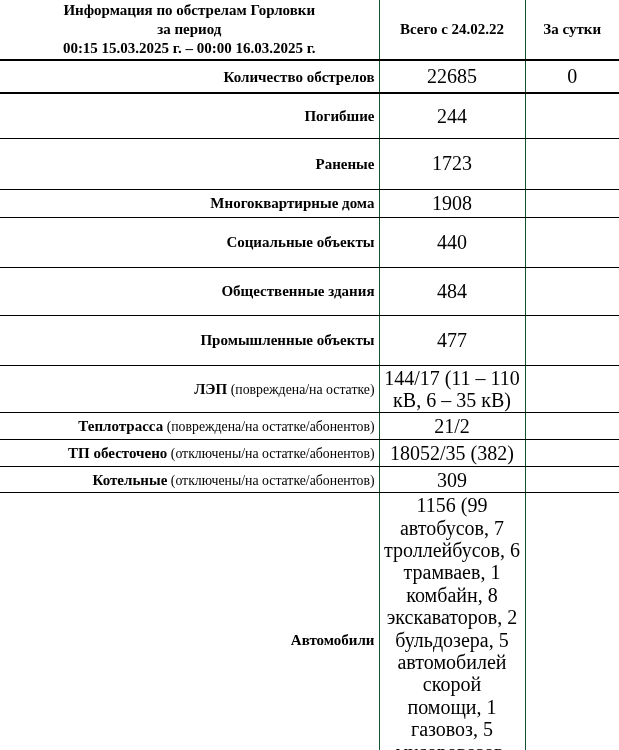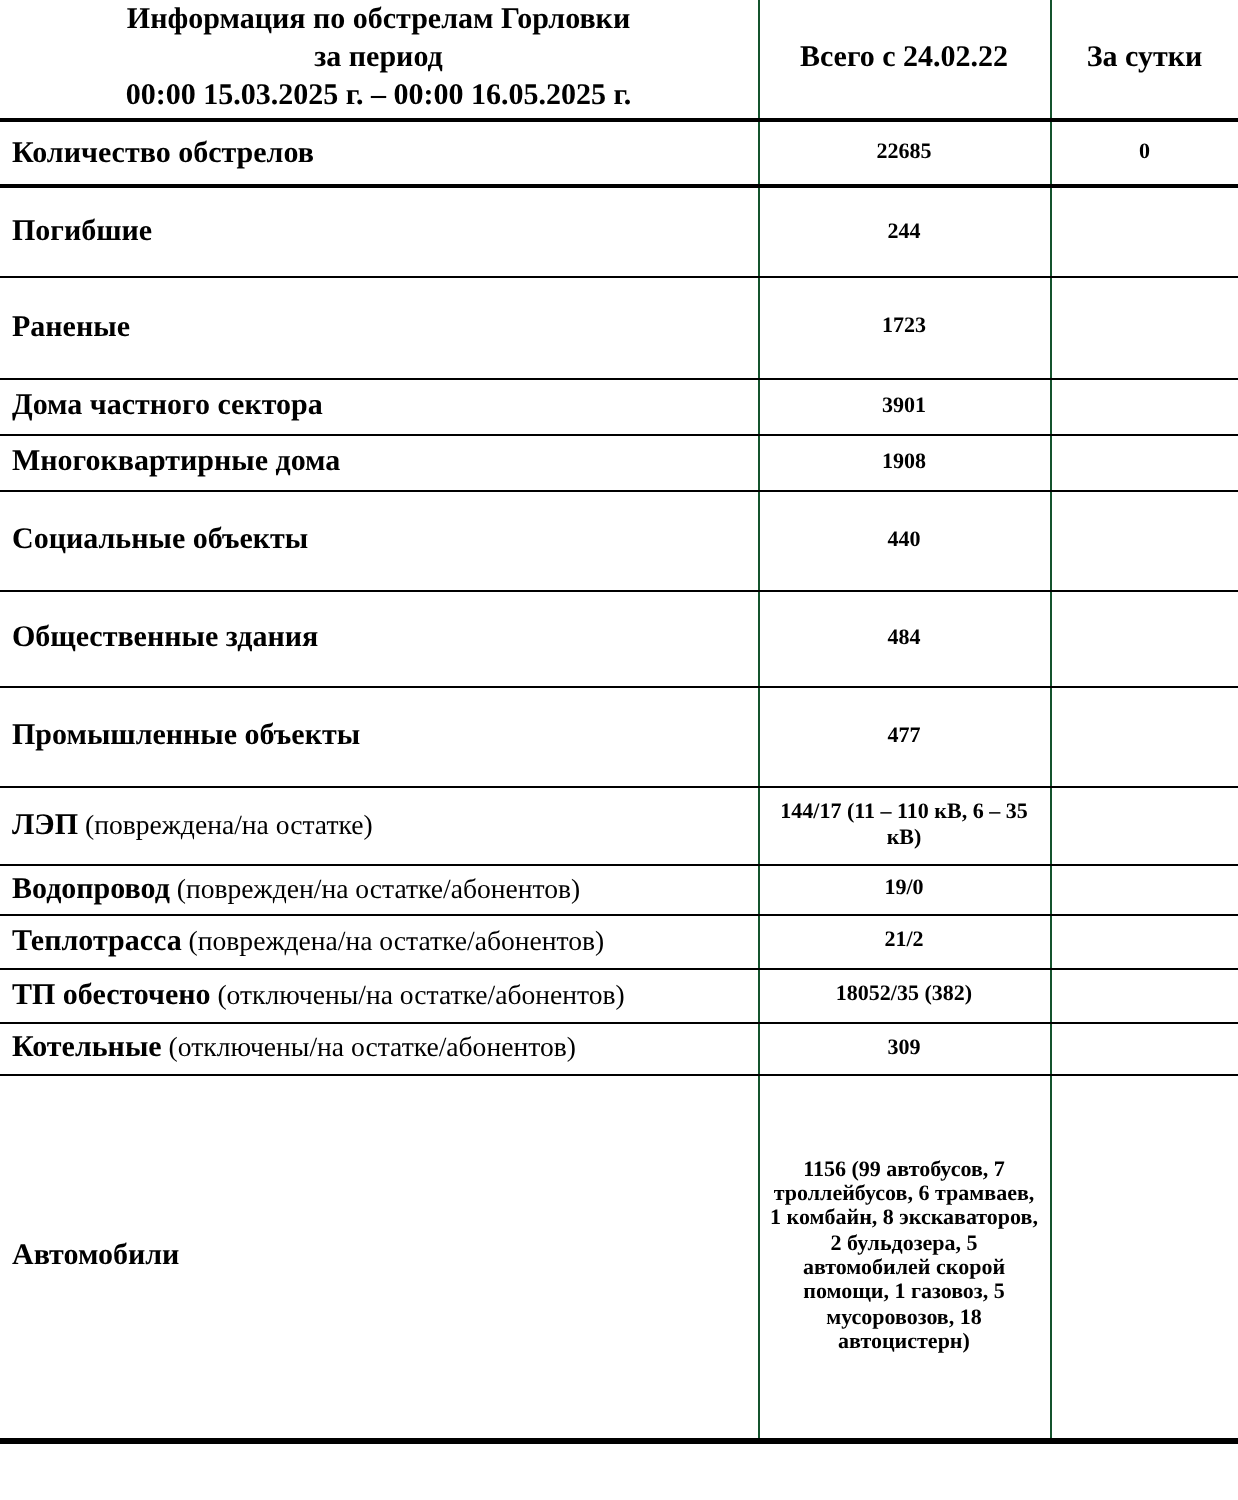--- a/index.html
+++ b/index.html
@@ -37,77 +37,72 @@
     line-height: 19px;
     text-align: center;
   }
   tr.thick td {
     border-bottom-width: 2px;
   }
   tr.last td {
     border-bottom: 3px solid #000000;
   }
   td.c1 {
-    text-align: left;
+    text-align: right;
     padding: 2px 4px 2px 6px;
   }
   .lbl {
     font-weight: bold;
     font-size: 15px;
   }
   .note {
     font-weight: normal;
     font-size: 13.8px;
   }
   td.val {
-    font-weight: bold;
-    font-size: 11px;
+    font-weight: normal;
+    font-size: 20px;
     line-height: 1.12;
     padding: 1px 4px;
   }
 </style>
 </head>
 <body>
 
 <table class="report">
   <colgroup>
     <col style="width:379px">
     <col style="width:146px">
     <col style="width:94px">
   </colgroup>
   <thead>
     <tr style="height:60px">
       <th class="c1">
         <div>Информация по обстрелам Горловки</div>
         <div>за период</div>
-        <div>00:00 15.03.2025 г. – 00:00 16.05.2025 г.</div>
+        <div>00:15 15.03.2025 г. – 00:00 16.03.2025 г.</div>
       </th>
       <th class="c2">Всего с 24.02.22</th>
       <th class="c3">За сутки</th>
     </tr>
   </thead>
   <tbody>
       <tr class="thick" style="height: 33px;">
     <td class="c1"><span class="lbl">Количество обстрелов</span><span class="note"></span></td>
     <td class="c2 val">22685</td>
     <td class="c3 val">0</td>
   </tr>
       <tr style="height: 45px;">
     <td class="c1"><span class="lbl">Погибшие</span><span class="note"></span></td>
     <td class="c2 val">244</td>
     <td class="c3 val"></td>
   </tr>
       <tr style="height: 51px;">
     <td class="c1"><span class="lbl">Раненые</span><span class="note"></span></td>
     <td class="c2 val">1723</td>
-    <td class="c3 val"></td>
-  </tr>
-      <tr style="height: 28px;">
-    <td class="c1"><span class="lbl">Дома частного сектора</span><span class="note"></span></td>
-    <td class="c2 val">3901</td>
     <td class="c3 val"></td>
   </tr>
       <tr style="height: 28px;">
     <td class="c1"><span class="lbl">Многоквартирные дома</span><span class="note"></span></td>
     <td class="c2 val">1908</td>
     <td class="c3 val"></td>
   </tr>
       <tr style="height: 50px;">
     <td class="c1"><span class="lbl">Социальные объекты</span><span class="note"></span></td>
     <td class="c2 val">440</td>
@@ -121,25 +116,20 @@
       <tr style="height: 50px;">
     <td class="c1"><span class="lbl">Промышленные объекты</span><span class="note"></span></td>
     <td class="c2 val">477</td>
     <td class="c3 val"></td>
   </tr>
       <tr style="height: 39px;">
     <td class="c1"><span class="lbl">ЛЭП</span><span class="note"> (повреждена/на остатке)</span></td>
     <td class="c2 val">144/17 (11 – 110 кВ, 6 – 35 кВ)</td>
     <td class="c3 val"></td>
   </tr>
-      <tr style="height: 25px;">
-    <td class="c1"><span class="lbl">Водопровод</span><span class="note"> (поврежден/на остатке/абонентов)</span></td>
-    <td class="c2 val">19/0</td>
-    <td class="c3 val"></td>
-  </tr>
       <tr style="height: 27px;">
     <td class="c1"><span class="lbl">Теплотрасса</span><span class="note"> (повреждена/на остатке/абонентов)</span></td>
     <td class="c2 val">21/2</td>
     <td class="c3 val"></td>
   </tr>
       <tr style="height: 27px;">
     <td class="c1"><span class="lbl">ТП обесточено</span><span class="note"> (отключены/на остатке/абонентов)</span></td>
     <td class="c2 val">18052/35 (382)</td>
     <td class="c3 val"></td>
   </tr>

